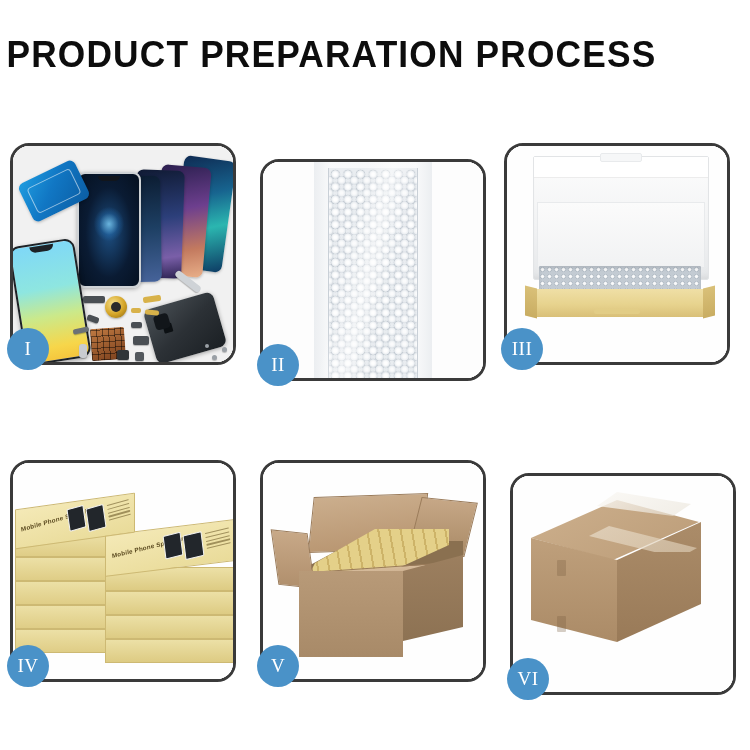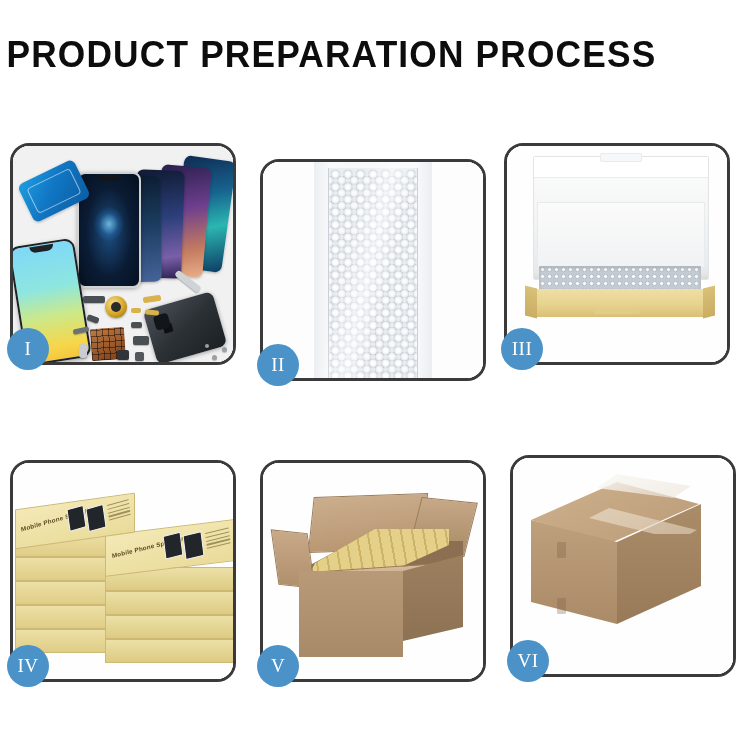--- a/index.html
+++ b/index.html
@@ -50,21 +50,21 @@
     position:absolute; inset:0;
     border-radius: 16px;
     overflow: hidden;
     background: #ffffff;
   }
   .p1 { left: 10px;  top: 0px; }
   .p2 { left: 260px; top: 16px; }
   .p3 { left: 504px; top: 0px; }
   .p4 { left: 10px;  top: 317px; }
   .p5 { left: 260px; top: 317px; }
-  .p6 { left: 510px; top: 312px; }
+  .p6 { left: 510px; top: 330px; }
 
   
   .badge {
     position: absolute;
     left: -6px; bottom: -8px;
     width: 42px; height: 42px;
     border-radius: 50%;
     background: #4a92c8;
     color: #ffffff;
     font-family: "Liberation Serif", serif;

